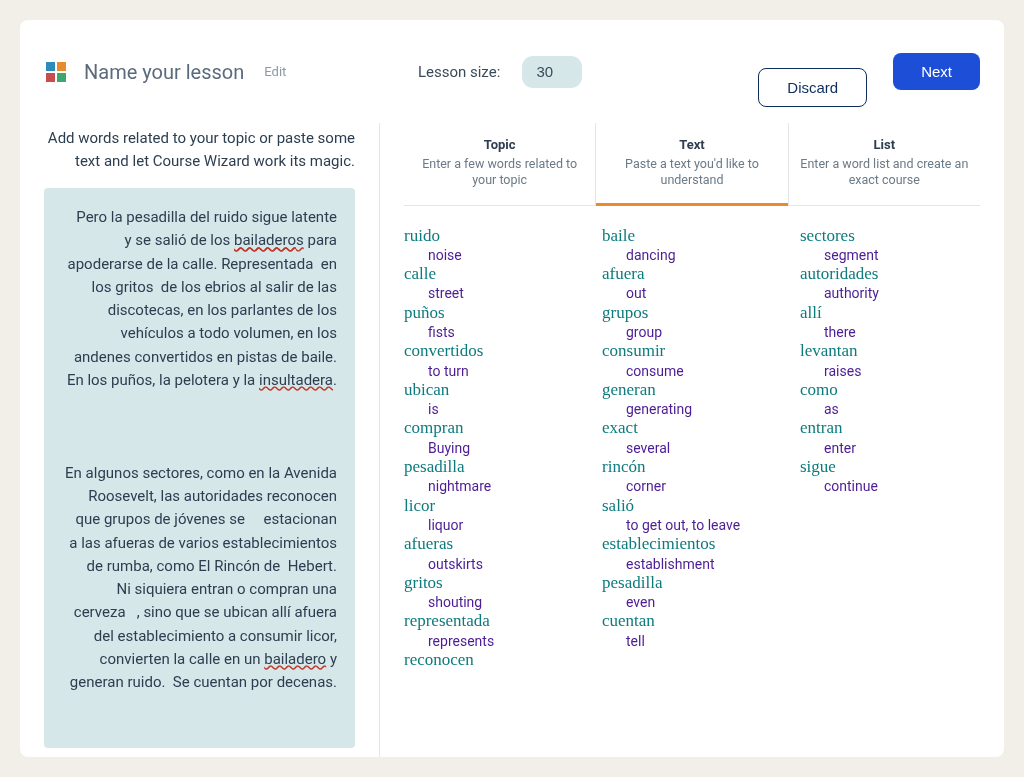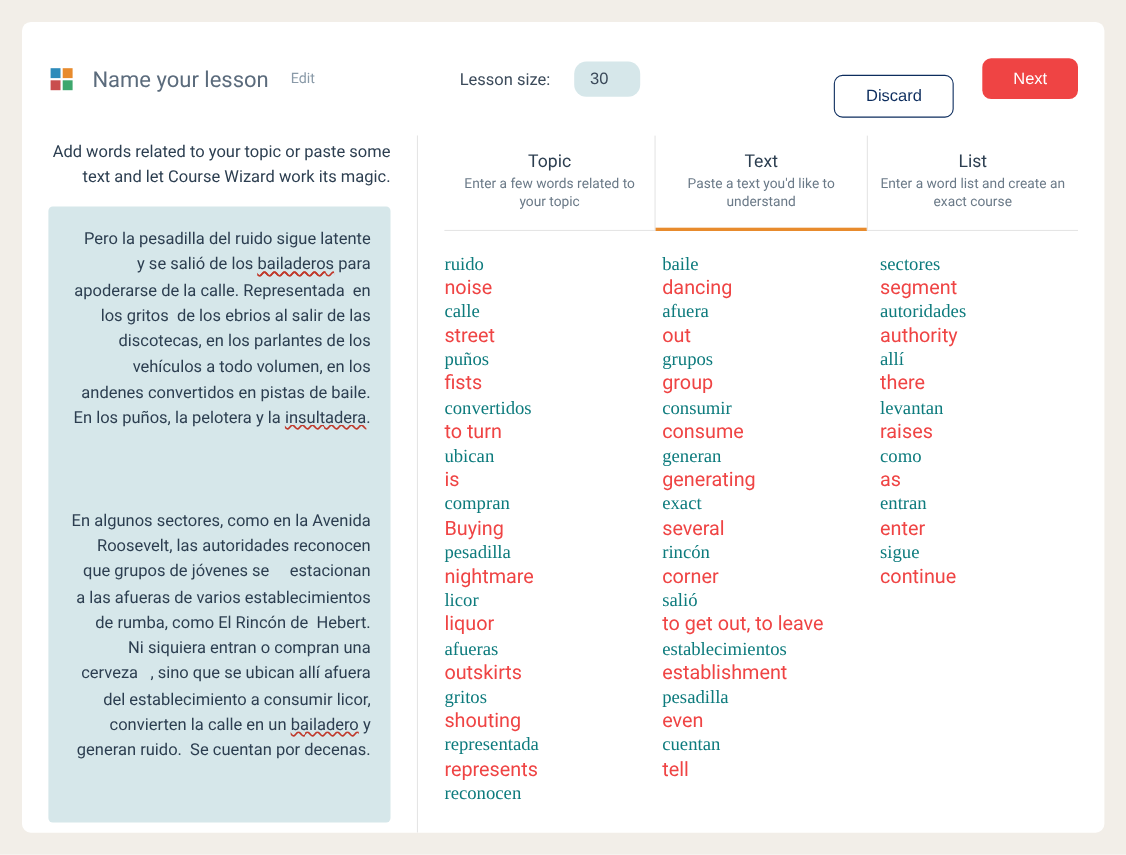--- a/index.html
+++ b/index.html
@@ -65,21 +65,21 @@
     border: none;
   }
   .btn-discard {
     background: #fff;
     color: #0d2d5e;
     border: 1px solid #0d2d5e;
     margin-right: 10px;
     margin-top: 32px;
   }
   .btn-next {
-    background: #ef4444;
+    background: #1d4ed8;
     color: #fff;
   }
   .body {
     display: flex;
     flex: 1;
     overflow: hidden;
   }
   .left-panel {
     width: 360px;
     padding: 0 24px 20px 24px;
@@ -124,23 +124,23 @@
     flex: 1;
     text-align: center;
     padding: 14px 8px 16px 8px;
     cursor: pointer;
     position: relative;
   }
   .tab + .tab {
     border-left: 1px solid #e5e5e5;
   }
   .tab-title {
-    font-size: 16px;
+    font-size: 13px;
     color: #2c3e50;
-    font-weight: 400;
+    font-weight: 700;
     margin-bottom: 4px;
   }
   .tab-sub {
     font-size: 12.5px;
     color: #6b7a88;
     line-height: 1.3;
   }
   .tab.active::after {
     content: '';
     position: absolute;
@@ -166,23 +166,24 @@
   .word-item {
     cursor: pointer;
   }
   .word-es {
     font-family: Georgia, serif;
     font-size: 17px;
     color: #0d7b7d;
     line-height: 1.2;
   }
   .word-en {
-    font-size: 18px;
-    color: #ef4444;
+    font-size: 14px;
+    color: #4c1d95;
     line-height: 1.3;
+    margin-left: 24px;
   }
 </style>
 </head>
 <body>
 
 <div class="container">
   <div class="header">
     <span class="logo">
       <svg viewBox="0 0 24 24" width="24" height="24">
         <rect x="2" y="2" width="9" height="9" fill="#2d8bba"></rect>

